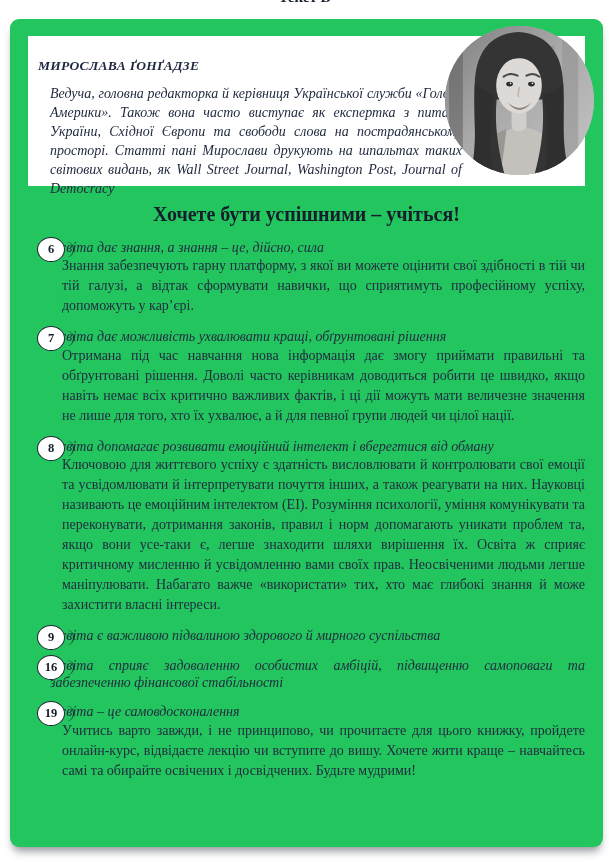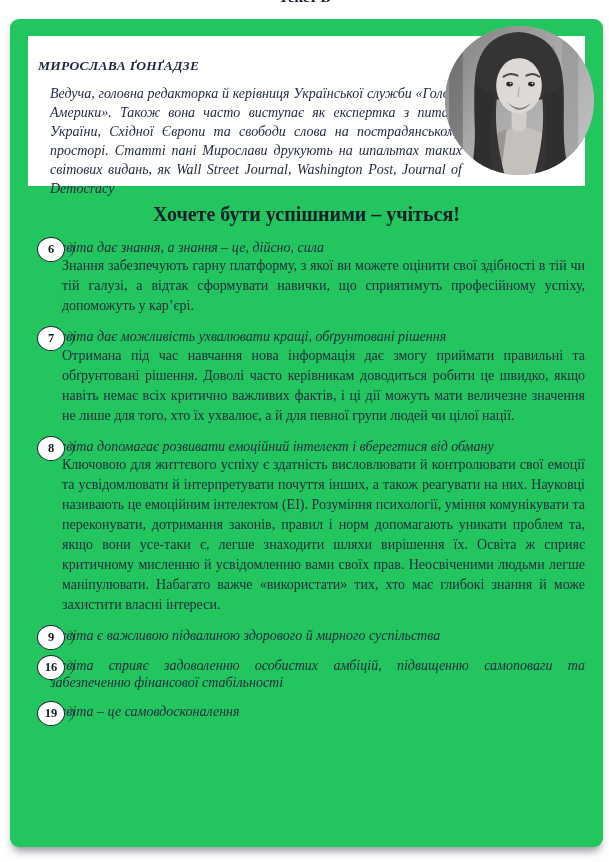--- a/index.html
+++ b/index.html
@@ -171,16 +171,17 @@
       </div>
       <div class="item-heading">Освіта сприяє задоволенню особистих амбіцій, підвищенню самоповаги та забезпеченню фінансової стабільності</div>
     </div>
 
     <div class="item">
       <div class="badge">
         <div class="circle">19</div>
         <span class="tail"></span>
       </div>
       <div class="item-heading">Освіта – це самовдосконалення</div>
+      <div class="item-body">Учитись варто завжди, і не принципово, чи прочитаєте для цього книжку, пройдете онлайн-курс, відвідаєте лекцію чи вступите до вишу. Хочете жити краще – навчайтесь самі та обирайте освічених і досвідчених. Будьте мудрими!</div>
     </div>
 
   </div>
 </div>
 
 </body></html>

